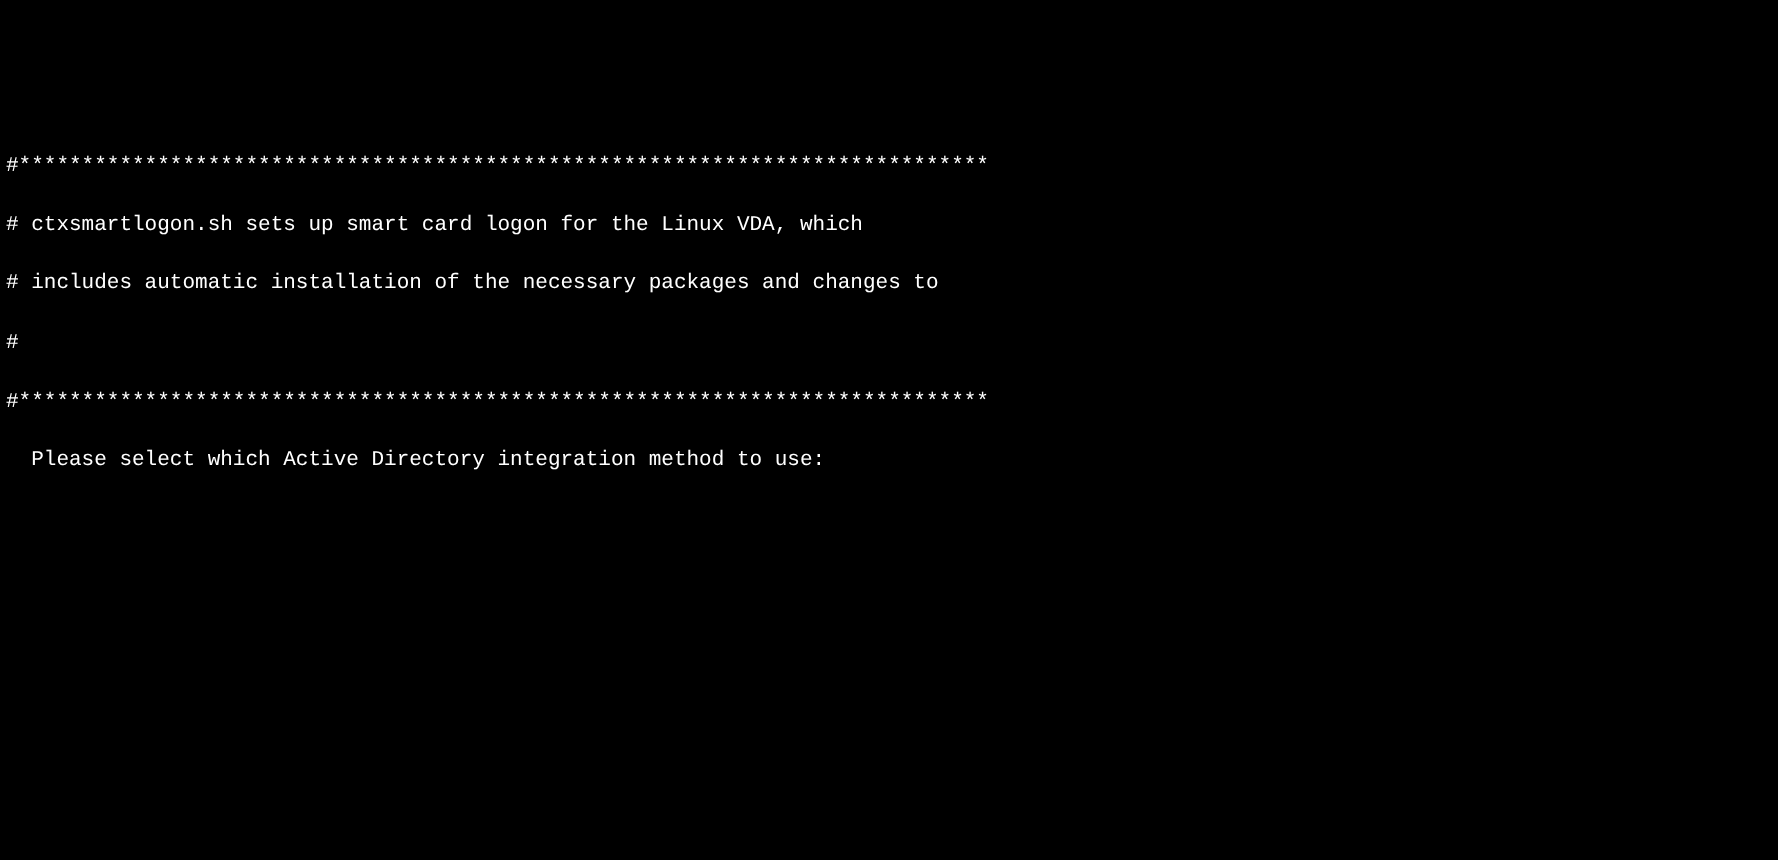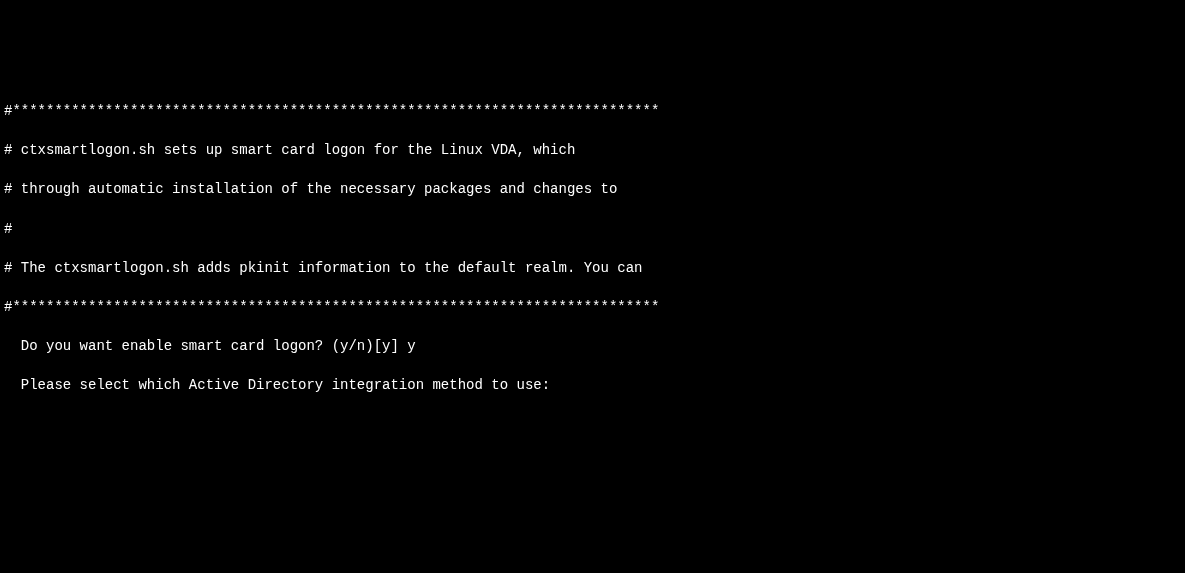--- a/index.html
+++ b/index.html
@@ -28,25 +28,23 @@
     }
   </style>
 </head>
 <body>
 
 
 
 <div class="terminal">
 <span class="line">#*****************************************************************************</span>
 <span class="line"># ctxsmartlogon.sh sets up smart card logon for the Linux VDA, which</span>
-<span class="line"># through automatic installation of the necessary packages and changes to</span>
+<span class="line"># includes automatic installation of the necessary packages and changes to</span>
 <span class="line">#</span>
-<span class="line"># The ctxsmartlogon.sh adds pkinit information to the default realm. You can</span>
 <span class="line">#*****************************************************************************</span>
-<span class="line">  Do you want enable smart card logon? (y/n)[y] y</span>
 <span class="line">  Please select which Active Directory integration method to use:</span>
 
 
 
 
 
 
 
 
 

